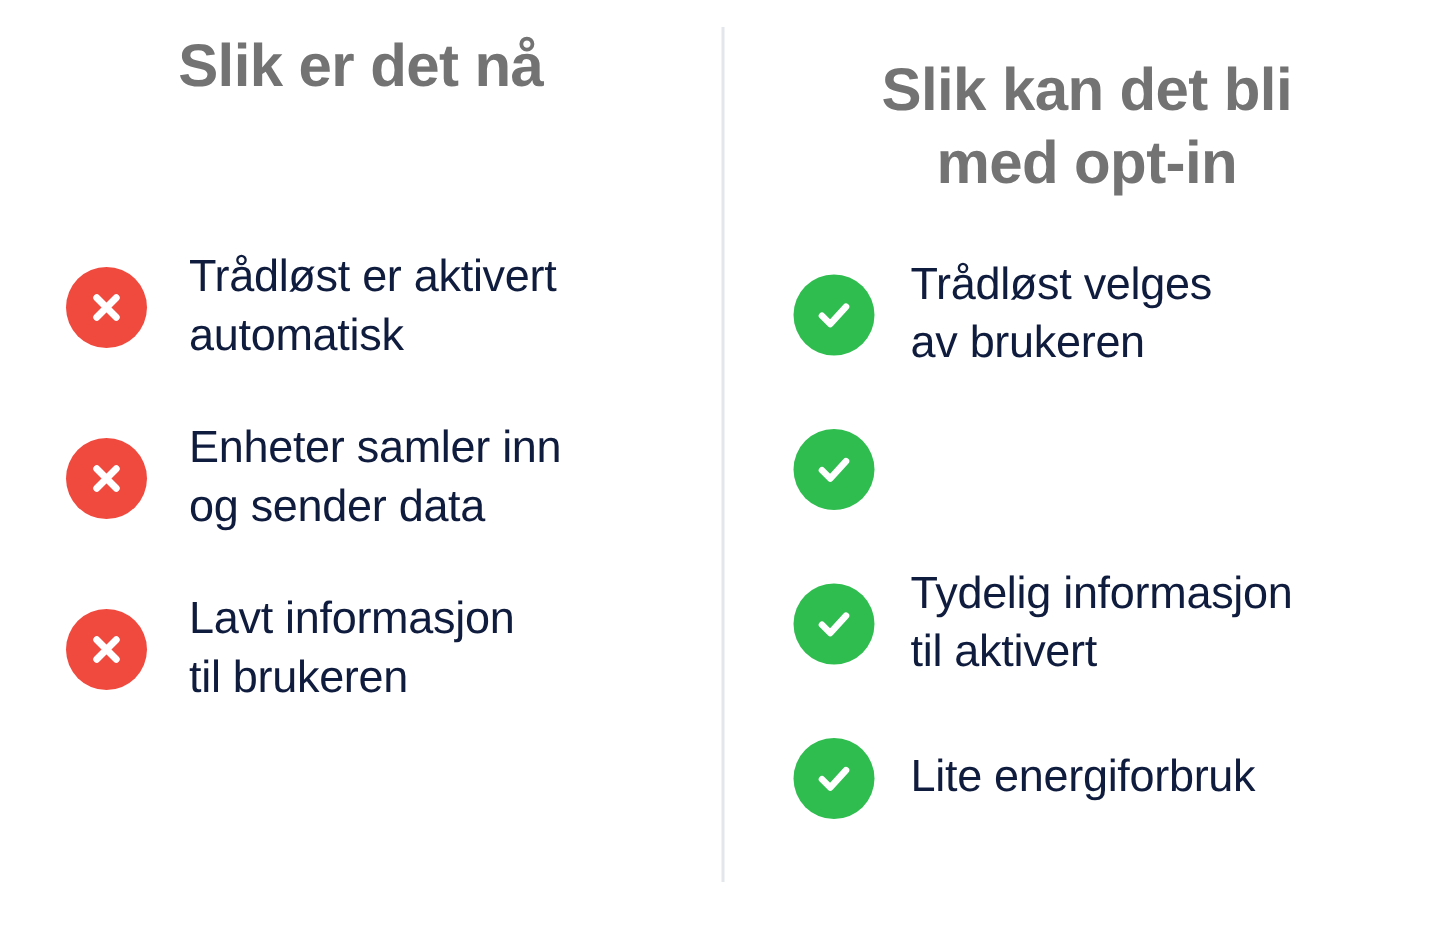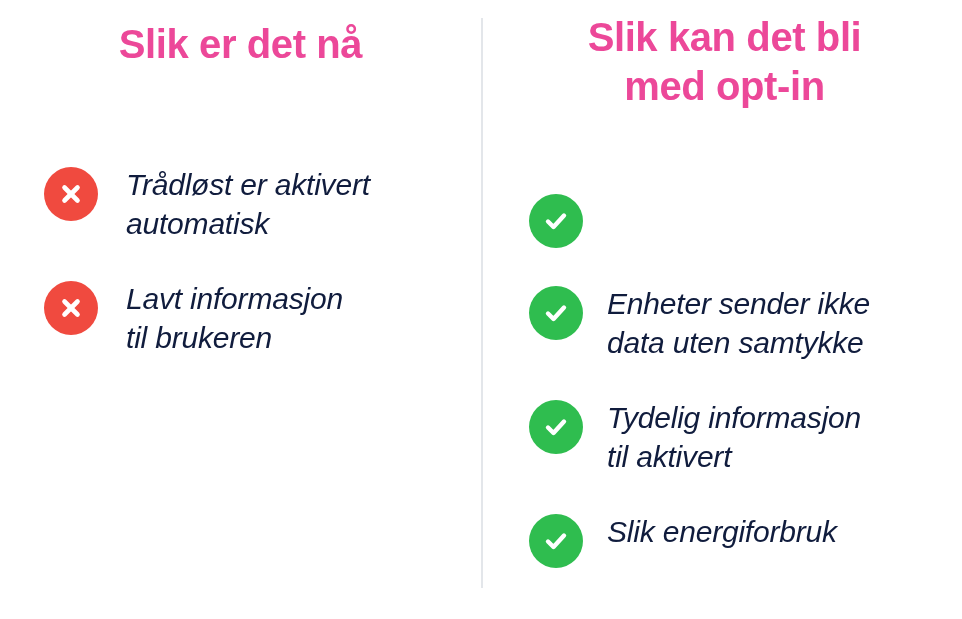--- a/index.html
+++ b/index.html
@@ -33,25 +33,24 @@
   .column {
     width: 481px;
     box-sizing: border-box;
     display: flex;
     flex-direction: column;
   }
   .col-left {
     padding: 20px 34px 0 34px;
   }
   .col-right {
-    padding: 13px 24px 0 30px;
-    gap: 45px;
+    padding: 36px 24px 0 30px;
   }
   .col-title {
-    color: #ec4899;
+    color: #737373;
     font-weight: bold;
     font-size: 40px;
     line-height: 1.22;
     text-align: center;
     letter-spacing: -0.4px;
     margin: 0;
   }
   .col-left .col-title {
     padding: 0 10px;
   }
@@ -59,23 +58,22 @@
     margin-top: 36px;
     display: flex;
     flex-direction: column;
   }
   .col-left .items { margin-top: 96px; }
   .col-right .items { margin-top: 36px; }
 
   .item {
     display: flex;
     flex-direction: row;
-    align-items: flex-start;
+    align-items: center;
     margin-bottom: 36px;
-    font-style: italic;
   }
   .col-left .item { padding-left: 10px; }
   .col-right .item { padding-left: 18px; }
 
   .badge {
     flex: 0 0 auto;
     width: 54px;
     height: 54px;
     border-radius: 50%;
     display: flex;
@@ -110,20 +108,30 @@
         <span class="badge" style="background:#f04a3f">
           <svg width="26" height="26" viewBox="0 0 26 26" aria-hidden="true">
             <line x1="6.5" y1="6.5" x2="19.5" y2="19.5" stroke="#ffffff" stroke-width="4.6" stroke-linecap="round"></line>
             <line x1="19.5" y1="6.5" x2="6.5" y2="19.5" stroke="#ffffff" stroke-width="4.6" stroke-linecap="round"></line>
           </svg>
         </span>
         <span class="item-label">Trådløst er aktivert
 automatisk</span>
       </div>
 
+      <div class="item">
+        <span class="badge" style="background:#f04a3f">
+          <svg width="26" height="26" viewBox="0 0 26 26" aria-hidden="true">
+            <line x1="6.5" y1="6.5" x2="19.5" y2="19.5" stroke="#ffffff" stroke-width="4.6" stroke-linecap="round"></line>
+            <line x1="19.5" y1="6.5" x2="6.5" y2="19.5" stroke="#ffffff" stroke-width="4.6" stroke-linecap="round"></line>
+          </svg>
+        </span>
+        <span class="item-label">Enheter samler inn
+og sender data</span>
+      </div>
 
       <div class="item">
         <span class="badge" style="background:#f04a3f">
           <svg width="26" height="26" viewBox="0 0 26 26" aria-hidden="true">
             <line x1="6.5" y1="6.5" x2="19.5" y2="19.5" stroke="#ffffff" stroke-width="4.6" stroke-linecap="round"></line>
             <line x1="19.5" y1="6.5" x2="6.5" y2="19.5" stroke="#ffffff" stroke-width="4.6" stroke-linecap="round"></line>
           </svg>
         </span>
         <span class="item-label">Lavt informasjon
 til brukeren</span>
@@ -137,47 +145,47 @@
     <h2 class="col-title" style="white-space:pre-line;">Slik kan det bli
 med opt-in</h2>
     <div class="items">
 
       <div class="item">
         <span class="badge" style="background:#2fbd4f">
           <svg width="28" height="28" viewBox="0 0 28 28" aria-hidden="true">
             <polyline points="6,14.5 11.5,20 22,8.5" fill="none" stroke="#ffffff" stroke-width="4.4" stroke-linecap="round" stroke-linejoin="round"></polyline>
           </svg>
         </span>
+        <span class="item-label">Trådløst velges
+av brukeren</span>
       </div>
 
       <div class="item">
         <span class="badge" style="background:#2fbd4f">
           <svg width="28" height="28" viewBox="0 0 28 28" aria-hidden="true">
             <polyline points="6,14.5 11.5,20 22,8.5" fill="none" stroke="#ffffff" stroke-width="4.4" stroke-linecap="round" stroke-linejoin="round"></polyline>
           </svg>
         </span>
-        <span class="item-label">Enheter sender ikke
-data uten samtykke</span>
       </div>
 
       <div class="item">
         <span class="badge" style="background:#2fbd4f">
           <svg width="28" height="28" viewBox="0 0 28 28" aria-hidden="true">
             <polyline points="6,14.5 11.5,20 22,8.5" fill="none" stroke="#ffffff" stroke-width="4.4" stroke-linecap="round" stroke-linejoin="round"></polyline>
           </svg>
         </span>
         <span class="item-label">Tydelig informasjon
 til aktivert</span>
       </div>
 
       <div class="item">
         <span class="badge" style="background:#2fbd4f">
           <svg width="28" height="28" viewBox="0 0 28 28" aria-hidden="true">
             <polyline points="6,14.5 11.5,20 22,8.5" fill="none" stroke="#ffffff" stroke-width="4.4" stroke-linecap="round" stroke-linejoin="round"></polyline>
           </svg>
         </span>
-        <span class="item-label">Slik energiforbruk</span>
+        <span class="item-label">Lite energiforbruk</span>
       </div>
 
     </div>
   </div>
 
 </div>
 
 </body></html>

